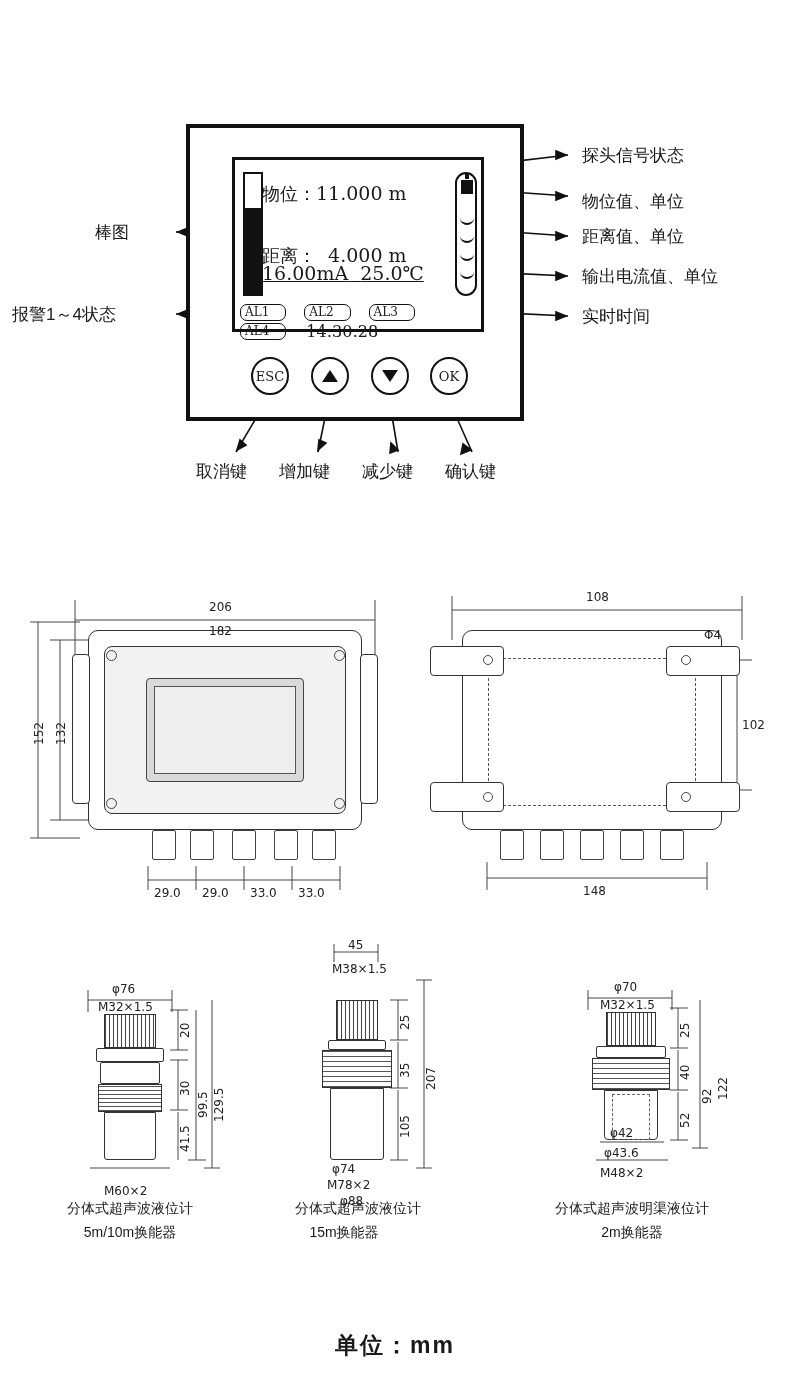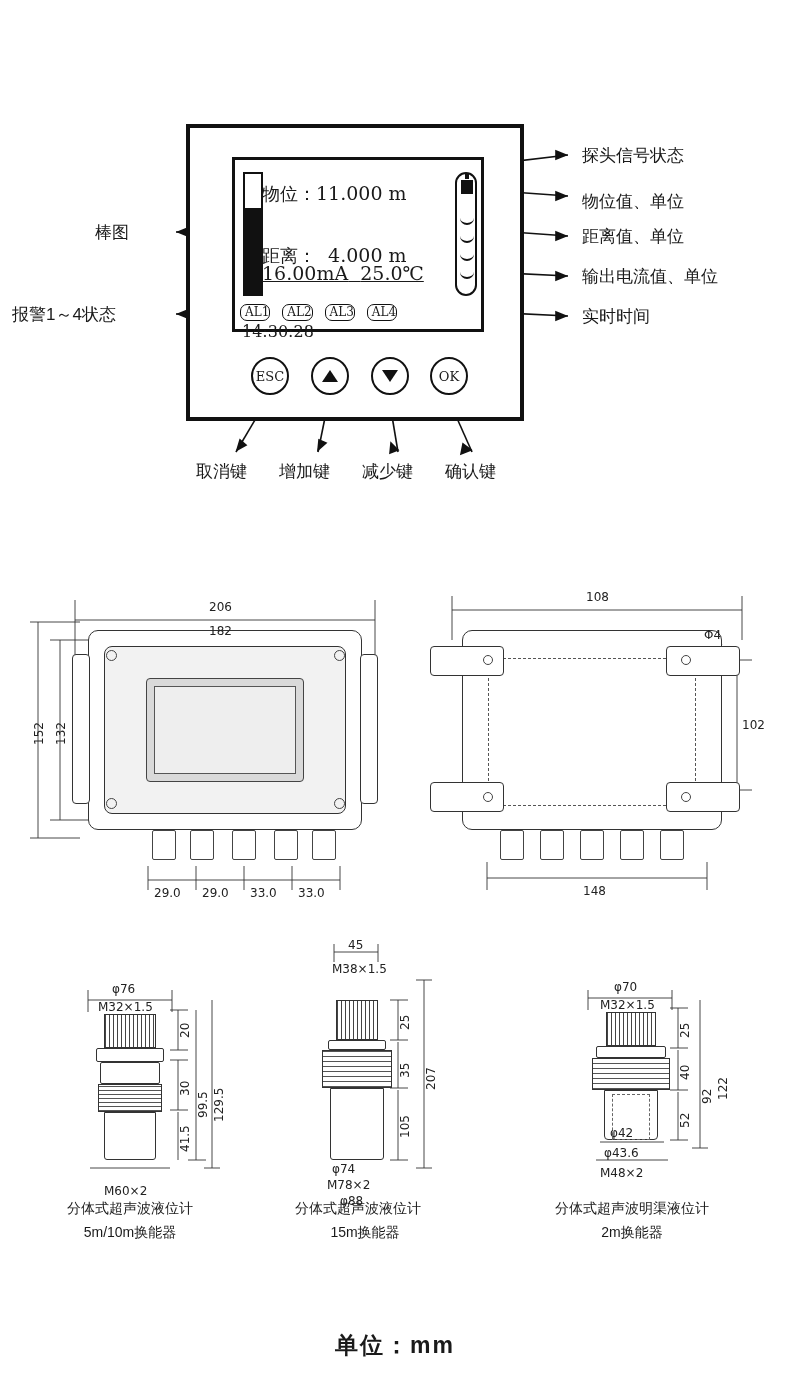--- a/index.html
+++ b/index.html
@@ -76,24 +76,24 @@
   }
   .sig-arc { position: absolute; left: 3px; width: 14px; height: 7px;
     border-bottom: 2px solid #111; border-radius: 0 0 14px 14px; }
 
   
   #alarmrow { left: 240px; top: 303px; width: 240px; }
   .alarm {
     display: inline-block;
     border: 1.5px solid #111;
     border-radius: 7px;
-    padding: 0px 0 1px 4px;
+    padding: 0px 16px 1px 4px;
     font-size: 12px;
     font-family: "DejaVu Serif","Liberation Serif",serif;
-    margin-right: 12px;
+    margin-right: 18px;
     vertical-align: middle;
   }
   #clock {
     display: inline-block;
     font-family: "DejaVu Serif","Liberation Serif",serif;
     font-size: 16px;
     vertical-align: middle;
     margin-left: 2px;
   }
 
@@ -429,21 +429,21 @@
   <div class="abs dim-txt" style="left:348px; top:938px;">45</div>
   <div class="abs dim-txt" style="left:332px; top:962px;">M38×1.5</div>
   <div class="abs dim-txt v" style="left:398px; top:1030px;">25</div>
   <div class="abs dim-txt v" style="left:398px; top:1078px;">35</div>
   <div class="abs dim-txt v" style="left:398px; top:1138px;">105</div>
   <div class="abs dim-txt v" style="left:424px; top:1090px;">207</div>
   <div class="abs dim-txt" style="left:332px; top:1162px;">φ74</div>
   <div class="abs dim-txt" style="left:327px; top:1178px;">M78×2</div>
   <div class="abs dim-txt" style="left:340px; top:1194px;">φ88</div>
   <div class="abs caption" style="left:258px; top:1198px; width:200px;">分体式超声波液位计</div>
-  <div class="abs caption" style="left:265px; top:1222px; width:200px;">15m换能器</div>
+  <div class="abs caption" style="left:244px; top:1222px; width:200px;">15m换能器</div>
 
   <div class="abs" style="left:606px; top:1012px; width:50px; height:34px; background:repeating-linear-gradient(90deg,#444 0 1px,#fff 1px 4px); border:1.3px solid #333;"></div>
   <div class="abs dev-body" style="left:596px; top:1046px; width:70px; height:12px; border-radius:2px;"></div>
   <div class="abs" style="left:592px; top:1058px; width:78px; height:32px; background:repeating-linear-gradient(0deg,#555 0 1.3px,#fff 1.3px 5px); border:1.3px solid #333;"></div>
   <div class="abs dev-body" style="left:604px; top:1090px; width:54px; height:50px; border-radius:0 0 4px 4px;"></div>
   <div class="abs" style="left:612px; top:1094px; width:38px; height:46px; border:1.1px dashed #666;"></div>
 
   <div class="abs dim-txt" style="left:614px; top:980px;">φ70</div>
   <div class="abs dim-txt" style="left:600px; top:998px;">M32×1.5</div>
   <div class="abs dim-txt v" style="left:678px; top:1038px;">25</div>

